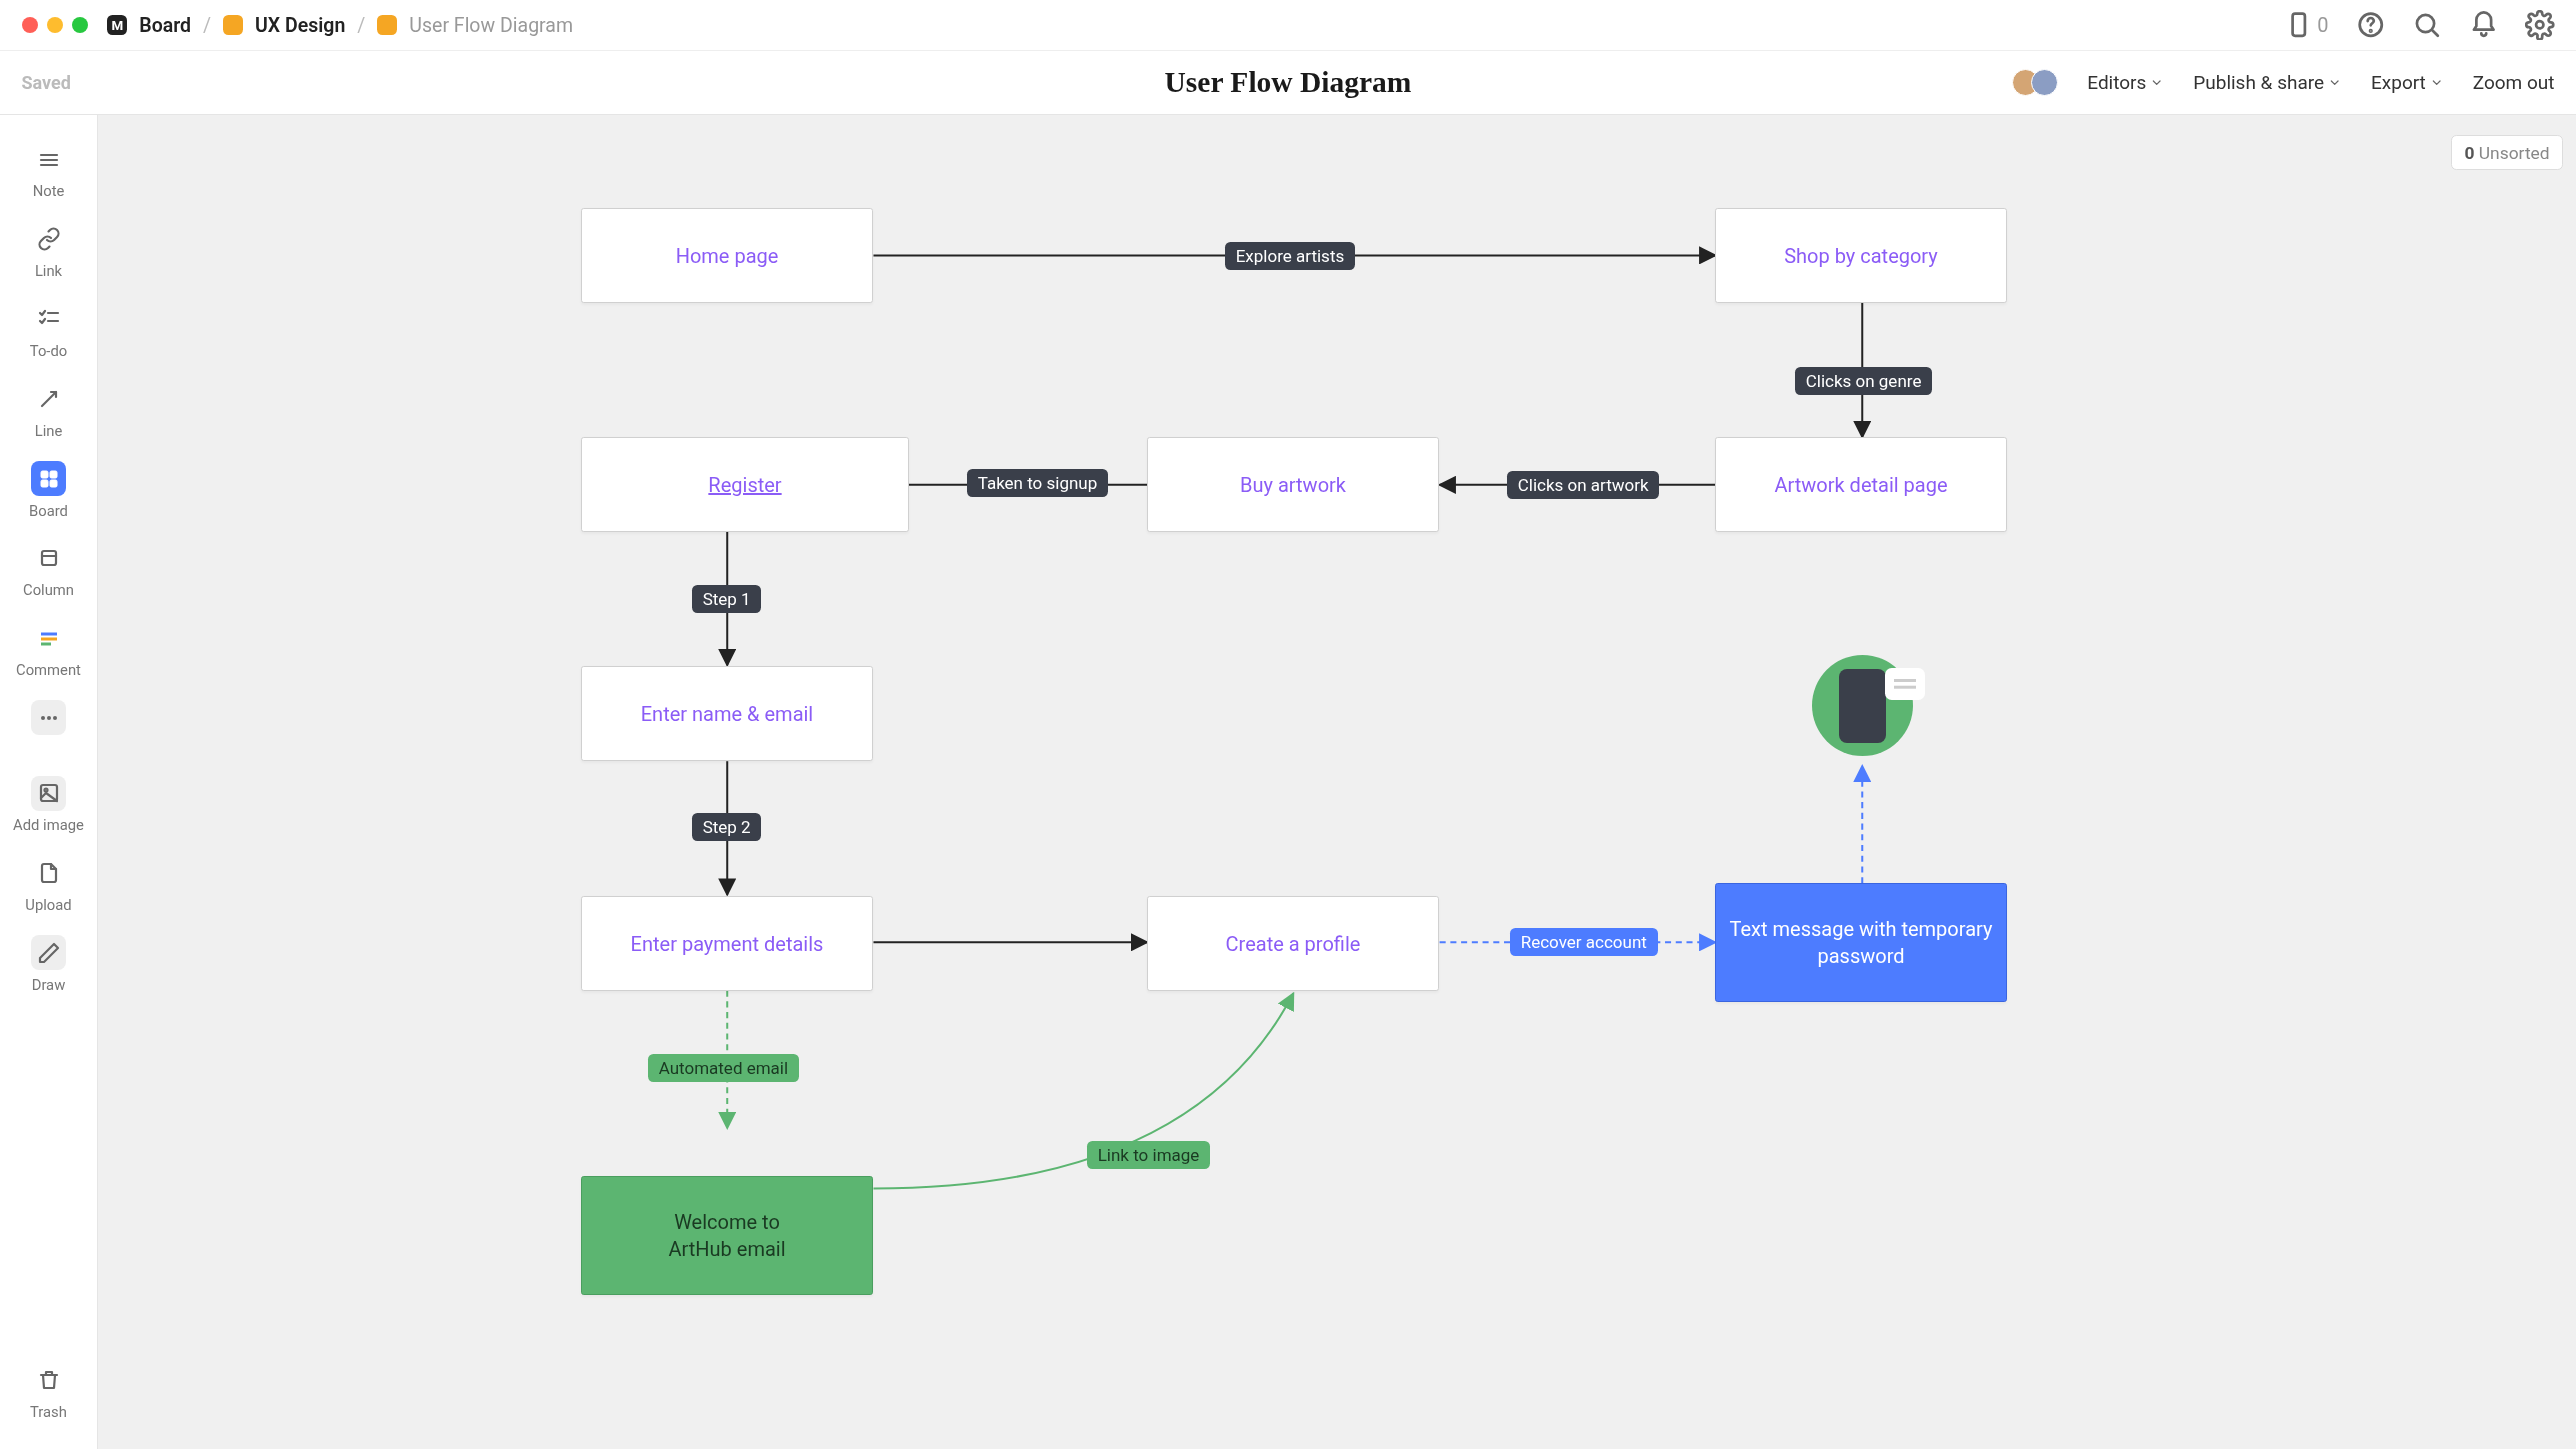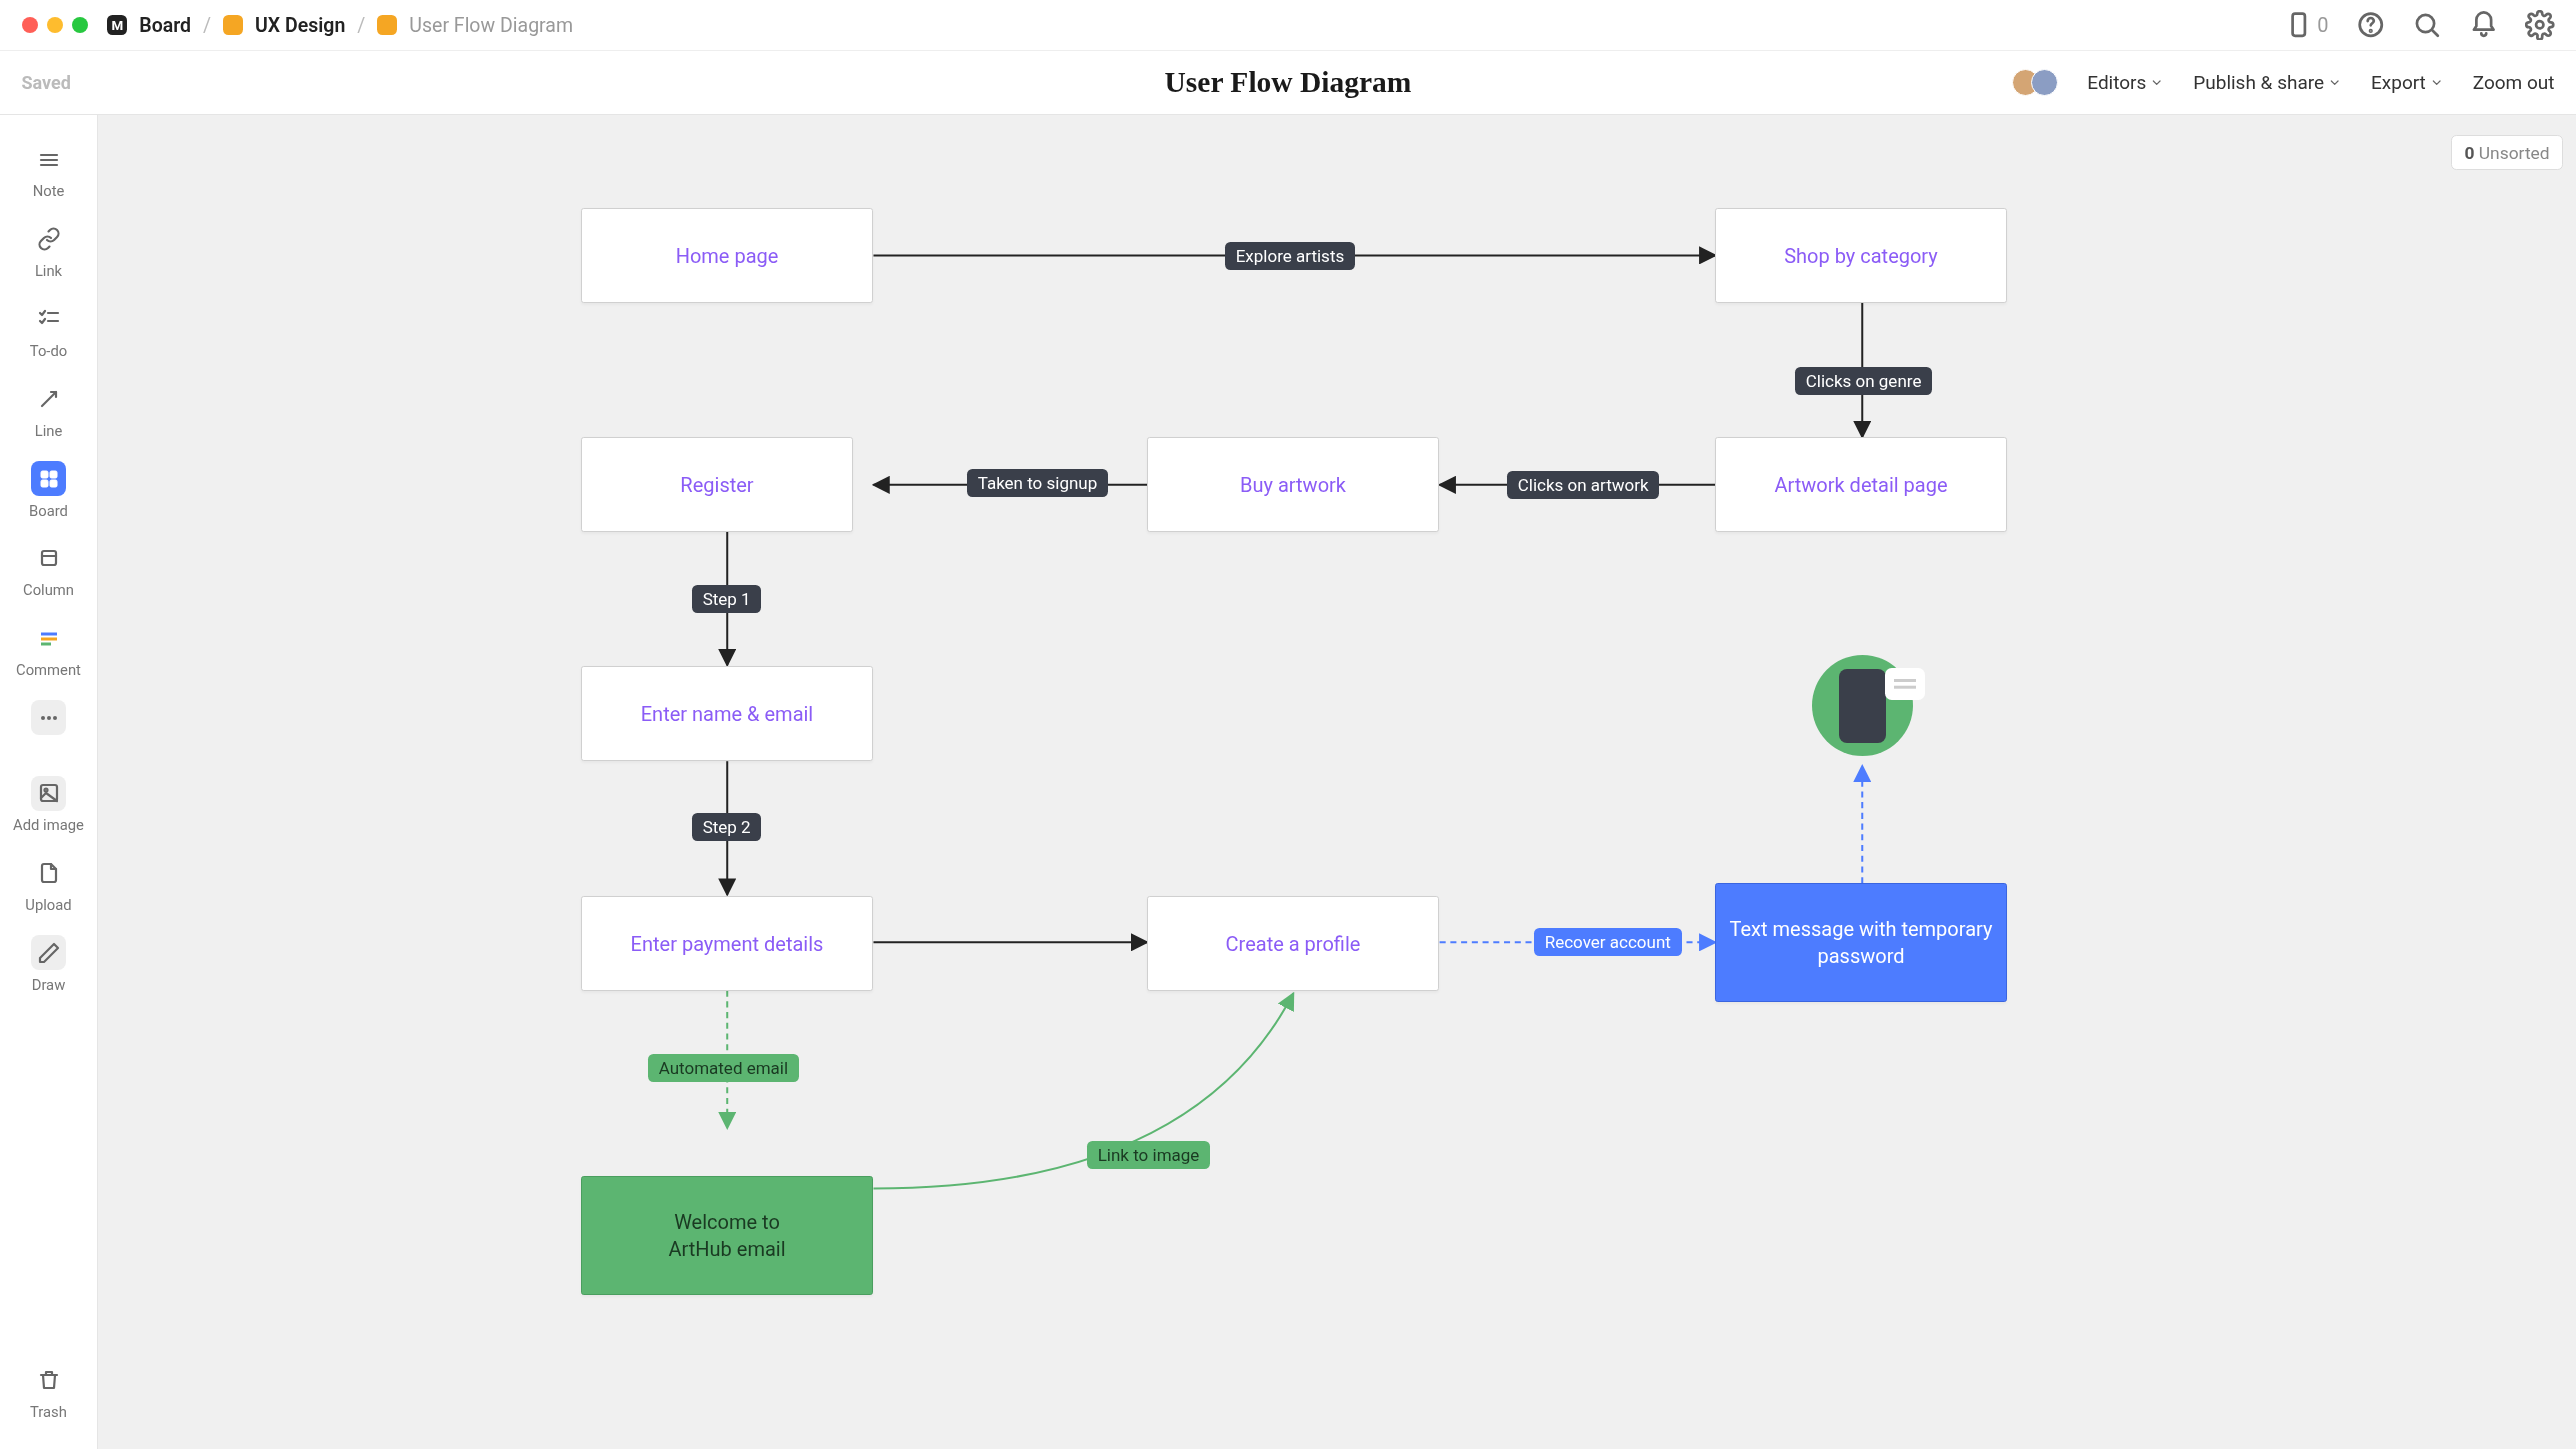--- a/index.html
+++ b/index.html
@@ -49,21 +49,21 @@
 .canvas{flex:1;background:#f0f0f0;position:relative;}
 .unsorted{position:absolute;top:20px;right:13.4px;background:#fff;border:0.7px solid #ddd;border-radius:5.4px;padding:6.7px 12px;font-size:17.4px;color:#888;}
 .unsorted b{color:#555;}
 
 
 .node{position:absolute;background:#fff;border:0.7px solid #d0d0d0;border-radius:2.7px;display:flex;align-items:center;justify-content:center;font-size:20px;color:#8b5cf6;text-align:center;box-shadow:0 1.3px 2.7px rgba(0,0,0,0.04);}
 .node.green{background:#5cb571;border-color:#4a9e5f;color:#1a3a22;}
 .node.blue{background:#4d7cff;border-color:#3a65e0;color:#fff;}
 .edge-label{position:absolute;background:#3a3f4a;color:#fff;font-size:17px;padding:4px 10.7px;border-radius:5.4px;white-space:nowrap;}
 .edge-label.green{background:#5cb571;color:#1a3a22;}
-.edge-label.blue{background:#4d7cff;margin-left:24px;}
+.edge-label.blue{background:#4d7cff;}
 svg.edges{position:absolute;inset:0;width:100%;height:100%;pointer-events:none;}
 .phone-icon{position:absolute;width:101px;height:101px;border-radius:50%;background:#5cb571;display:flex;align-items:center;justify-content:center;}
 .phone-icon .ph{width:47px;height:74px;border-radius:8px;background:#3a3f4a;position:relative;}
 .phone-icon .bub{position:absolute;right:-12px;top:13.4px;width:40px;height:32px;background:#fff;border-radius:6.7px;}
 .phone-icon .bub::after{content:"";position:absolute;left:9.4px;top:10.7px;width:21.5px;height:3.4px;background:#ccc;box-shadow:0 6.7px 0 #ccc;}
 
 
 svg.i{stroke:#666;fill:none;stroke-width:2.2;stroke-linecap:round;stroke-linejoin:round;}
 </style>
 </head>
@@ -309,21 +309,21 @@
 
         <line x1="2000" y1="1233" x2="2411" y2="1233" stroke="#4d7cff" stroke-width="3" stroke-dasharray="9 7" marker-end="url(#arrB)"></line>
 
         <line x1="2630" y1="1145" x2="2630" y2="970" stroke="#4d7cff" stroke-width="3" stroke-dasharray="9 7" marker-end="url(#arrB)"></line>
       </svg>
 
       <div class="node" style="left:483px;top:93px;width:292px;height:95px;">Home page</div>
       <div class="node" style="left:1617px;top:93px;width:292px;height:95px;">Shop by category</div>
       <div class="node" style="left:1617px;top:322px;width:292px;height:95px;">Artwork detail page</div>
       <div class="node" style="left:1049px;top:322px;width:292px;height:95px;">Buy artwork</div>
-      <div class="node" style="left:483px;top:322px;width:272px;height:95px;">Register</div>
+      <div class="node" style="left:483px;top:322px;width:328px;height:95px;text-decoration:underline;">Register</div>
       <div class="node" style="left:483px;top:551px;width:292px;height:95px;">Enter name &amp; email</div>
       <div class="node" style="left:483px;top:781px;width:292px;height:95px;">Enter payment details</div>
       <div class="node" style="left:1049px;top:781px;width:292px;height:95px;">Create a profile</div>
       <div class="node blue" style="left:1617px;top:768px;width:292px;height:119px;line-height:1.35;">Text message with temporary password</div>
       <div class="node green" style="left:483px;top:1013px;width:292px;height:119px;flex-direction:column;line-height:1.35;margin-top:48px;">
         <span>Welcome to</span>
         <span>ArtHub email</span>
       </div>
 
       <div class="phone-icon" style="left:1714px;top:540px;">

